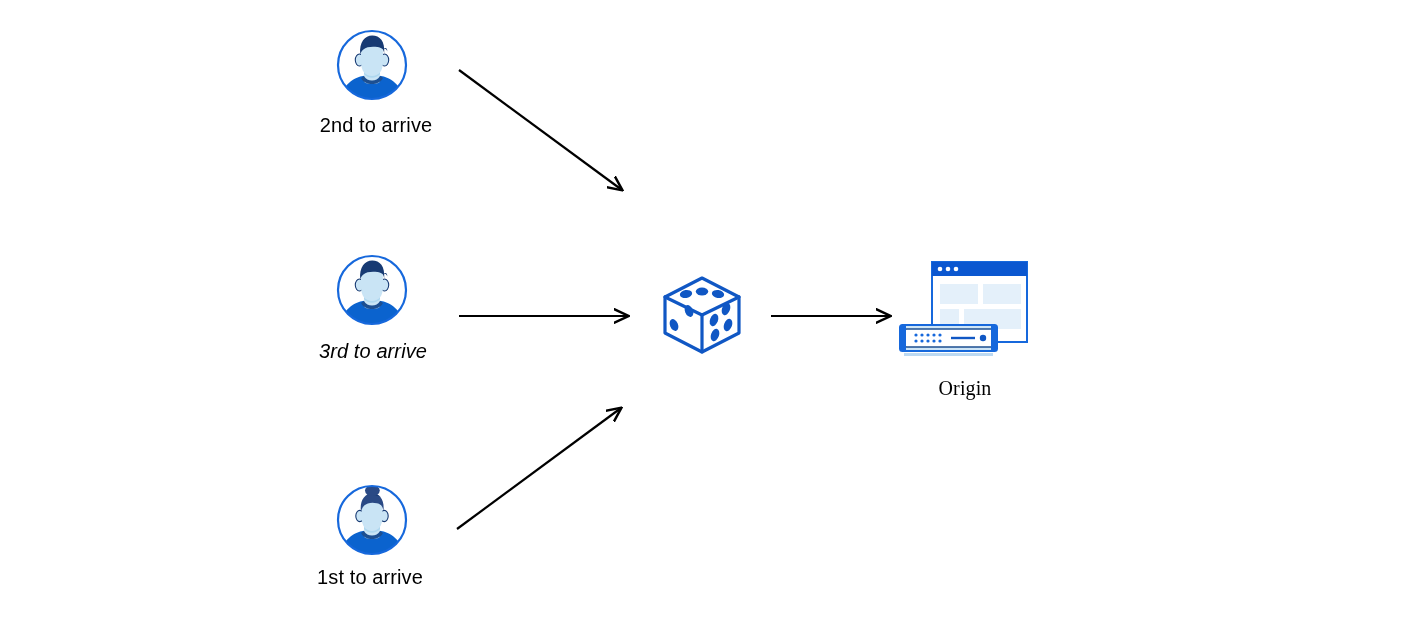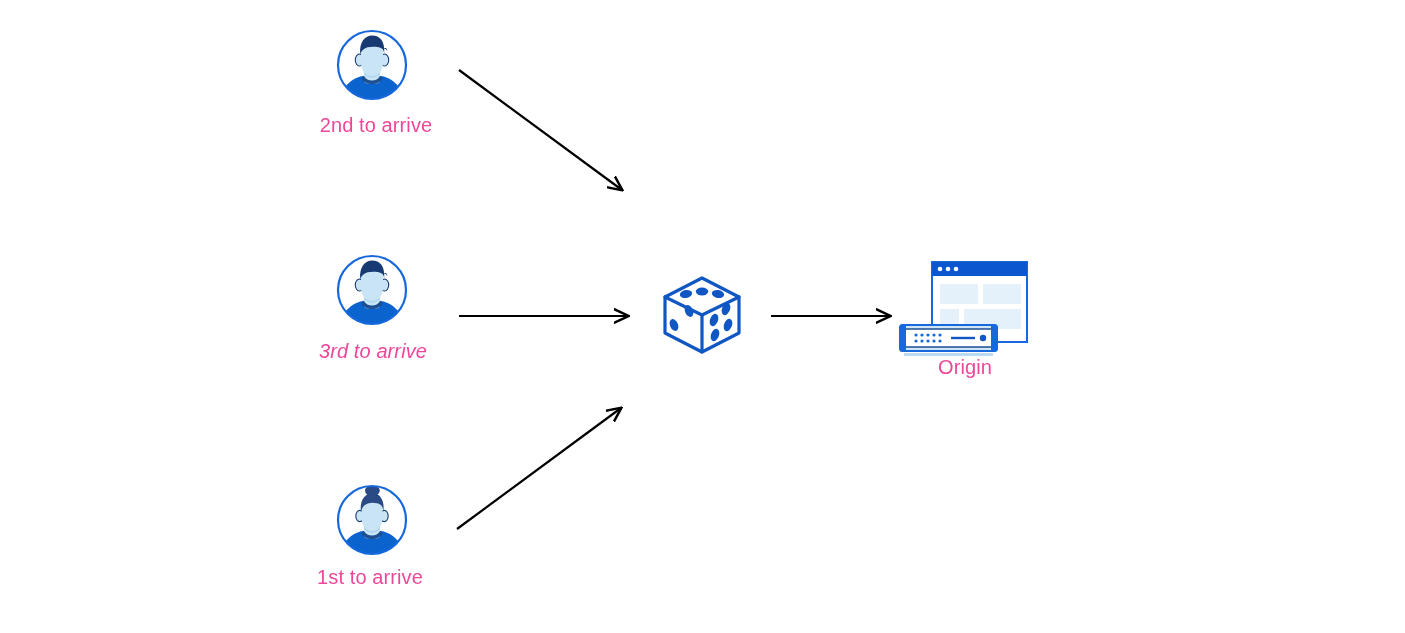--- a/index.html
+++ b/index.html
@@ -19,21 +19,21 @@
     overflow: hidden;
   }
   .node {
     position: absolute;
   }
   .node-label {
     position: absolute;
     width: 260px;
     text-align: center;
     font-size: 20px;
-    color: #ec4899;
+    color: #000000;
     font-family: "Liberation Sans", sans-serif;
     white-space: nowrap;
     letter-spacing: 0.1px;
   }
   .avatar-wrap {
     position: absolute;
     width: 76px;
     height: 76px;
   }
   .dice-wrap {
@@ -245,16 +245,16 @@
               <circle cx="39" cy="85" r="1.6"></circle>
             <circle cx="45" cy="85" r="1.6"></circle>
           </g>
           <line x1="56" y1="82" x2="80" y2="82" stroke="#1057c4" stroke-width="2.4"></line>
           <circle cx="88" cy="82" r="3.2" fill="#1057c4"></circle>
 
           <rect x="9" y="97" width="89" height="3" fill="#bcd9f2"></rect>
         </g>
       </svg>
     </div>
-    <div class="node-label" style="left:835px; top:356px;">Origin</div>
+    <div class="node-label" style="left:835px; top:377px;font-family:Liberation Serif, serif;">Origin</div>
   </div>
 
 </div>
 
 </body></html>

